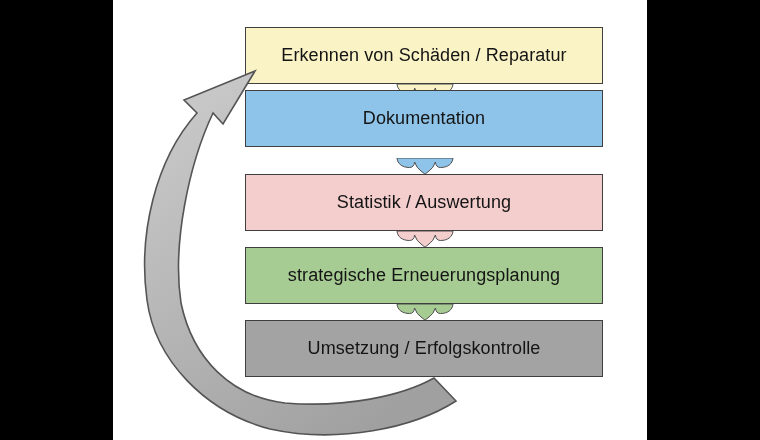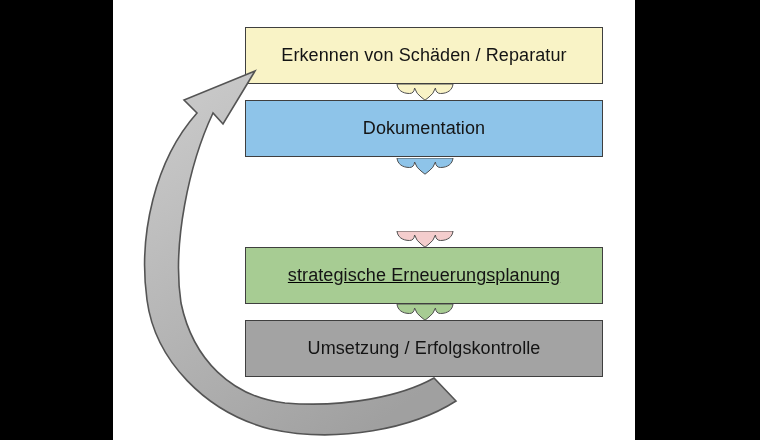--- a/index.html
+++ b/index.html
@@ -1,58 +1,61 @@
 <!DOCTYPE html>
 <html><head>
 <meta charset="utf-8">
 <style>
   html,body{margin:0;padding:0;background:#000;}
   .stage{
-    position:relative;width:620px;height:440px;background:#000;
-    overflow:hidden;font-family:"Liberation Sans", sans-serif;padding-left:15px;
+    position:relative;width:760px;height:440px;background:#000;
+    overflow:hidden;font-family:"Liberation Sans", sans-serif;
   }
   .panel{
     position:absolute;left:113px;top:0;width:534px;height:440px;
     background:#ffffff;overflow:hidden;
   }
   .step-box{
     position:absolute;left:132px;width:356px;height:55px;
     border:1px solid #3f3f3f;
     display:flex;align-items:center;justify-content:center;
     z-index:2;
   }
   .step-label{
     font-size:18px;color:#141414;letter-spacing:0.1px;white-space:nowrap;
   }
   .connector{
     position:absolute;left:282px;width:60px;height:17px;z-index:1;
   }
-  .box1{top:27px}.box2{top:100px}.box3{top:174px}.box4{top:247px}.box5{top:320px}
+  .box1{top:27px}.box2{top:90px}.box3{top:174px}.box4{top:247px}.box5{top:320px}
   .conn1{top:84px}.conn2{top:158px}.conn3{top:231px}.conn4{top:304px}
   .loop-arrow-svg{
     position:absolute;left:0;top:0;width:760px;height:440px;z-index:5;
     pointer-events:none;
   }
 </style>
 </head>
 <body>
 
 <div class="stage">
   <div class="panel">
 
     <div class="step-box box1" style="background-color: rgb(249, 243, 198);">
       <span class="step-label">Erkennen von Schäden / Reparatur</span>
     </div>
 
     <div class="step-box box2" style="background-color: rgb(142, 196, 233);">
       <span class="step-label">Dokumentation</span>
     </div>
 
+    <div class="step-box box3" style="background-color: rgb(244, 205, 205);">
+      <span class="step-label">Statistik / Auswertung</span>
+    </div>
 
-    <div class="step-box box4" style="background-color: rgb(167, 204, 147); text-decoration: underline;">
+    <div class="step-box box4" style="background-color: rgb(167, 204, 147);">
       <span class="step-label">strategische Erneuerungsplanung</span>
     </div>
 
     <div class="step-box box5" style="background-color: #a3a3a3;">
       <span class="step-label">Umsetzung / Erfolgskontrolle</span>
     </div>
 
     <svg class="connector conn1" viewBox="0 0 60 17">
       <path d="M 2 0 C 2.5 6 7.5 9.5 14.5 9.5 Q 19 9.5 19.6 4 Q 21.5 10 26 13 L 30 16.2 L 34 13 Q 38.5 10 40.4 4 Q 41 9.5 45.5 9.5 C 52.5 9.5 57.5 6 58 0 Z" stroke-width="1" fill="#F9F3C6" stroke="#4f4f4f"></path>
     </svg>

